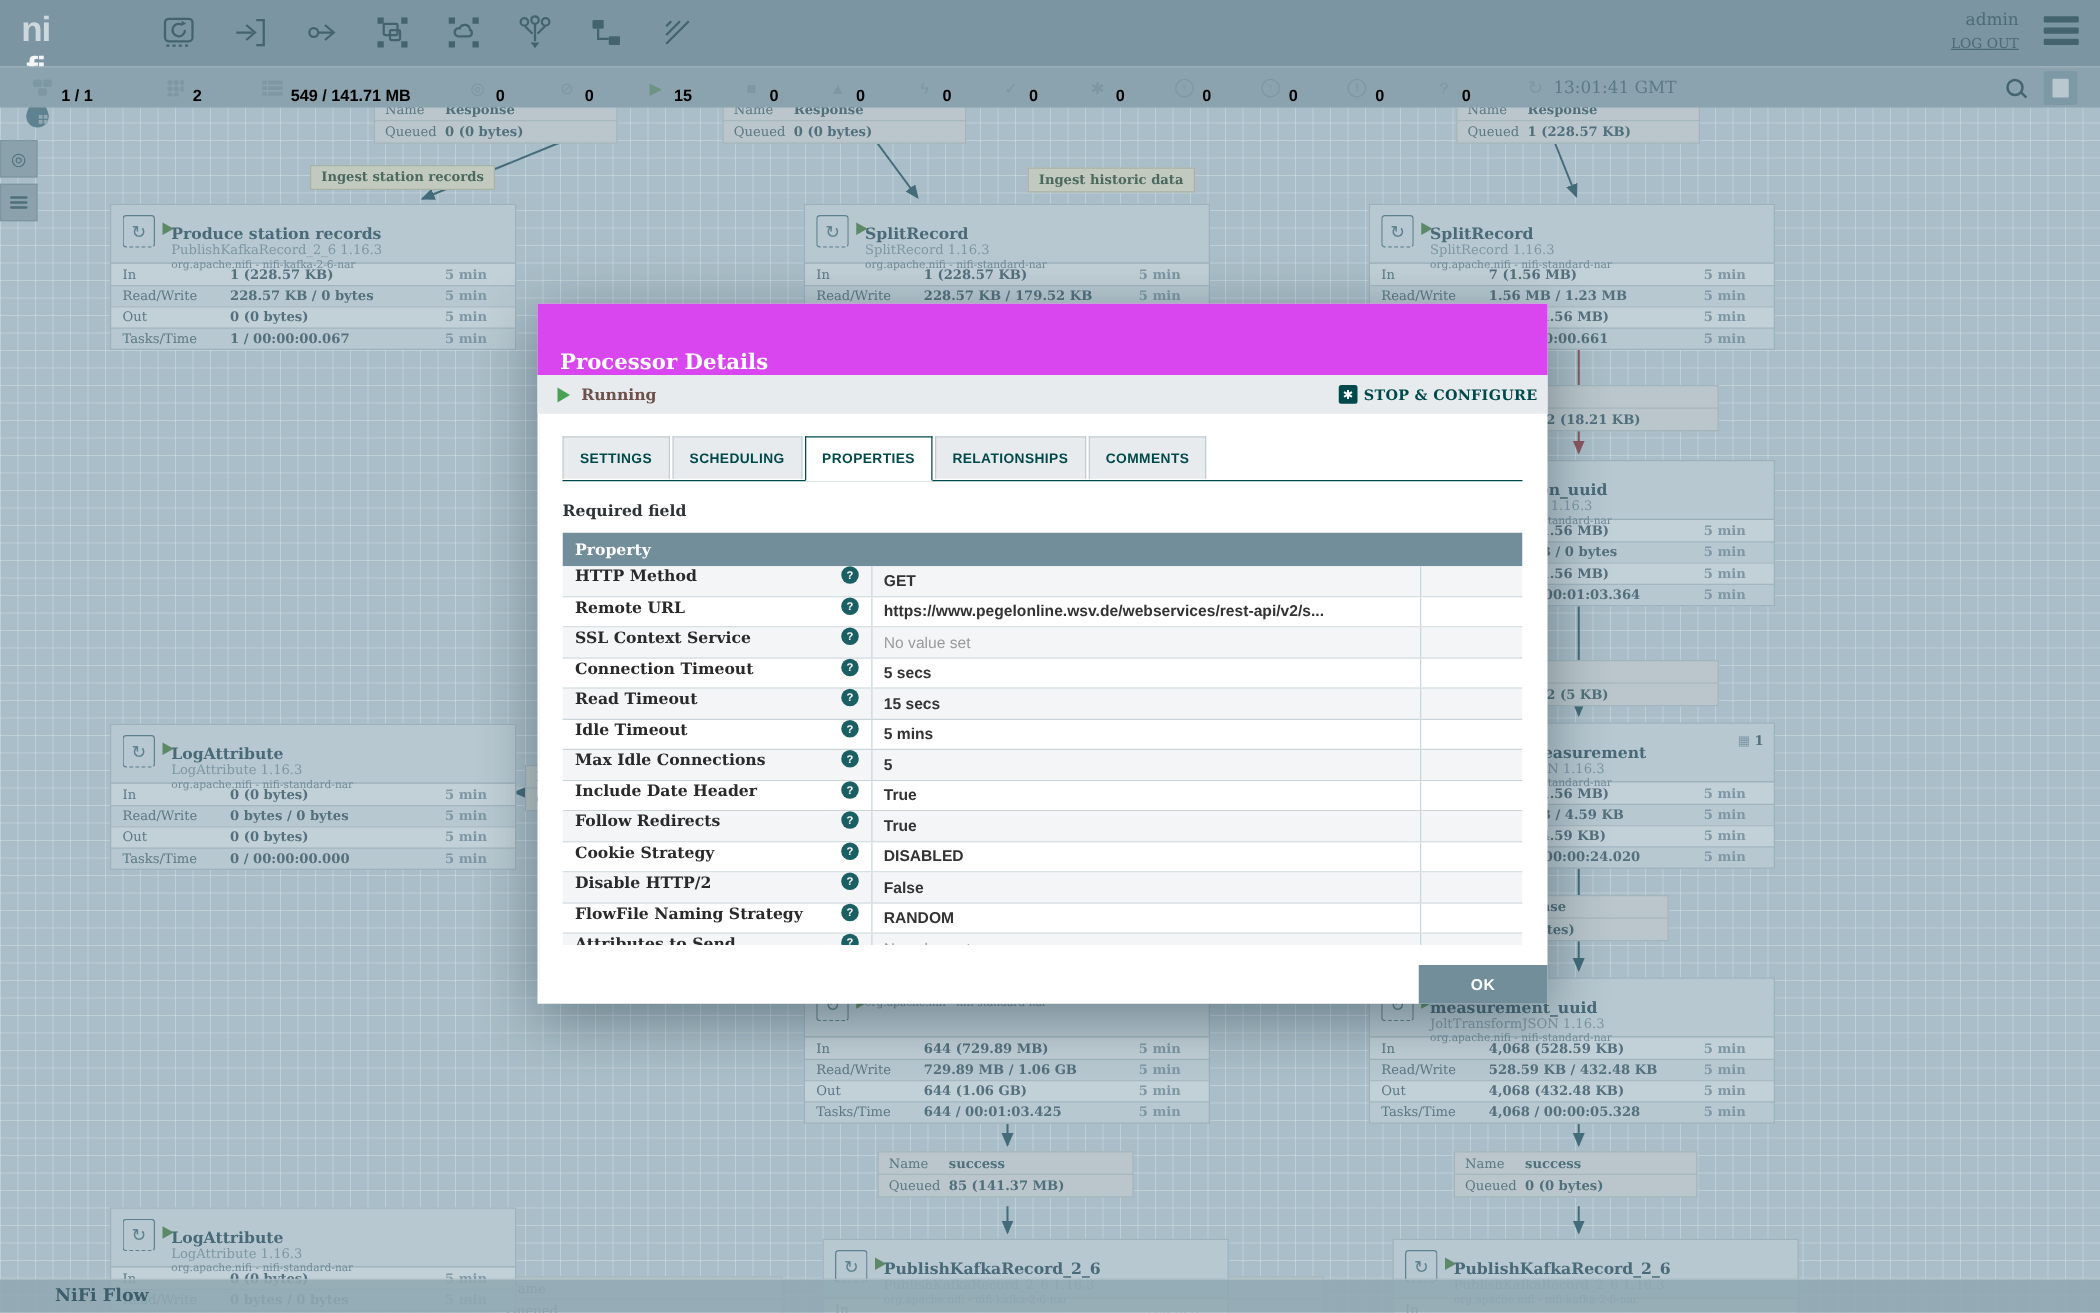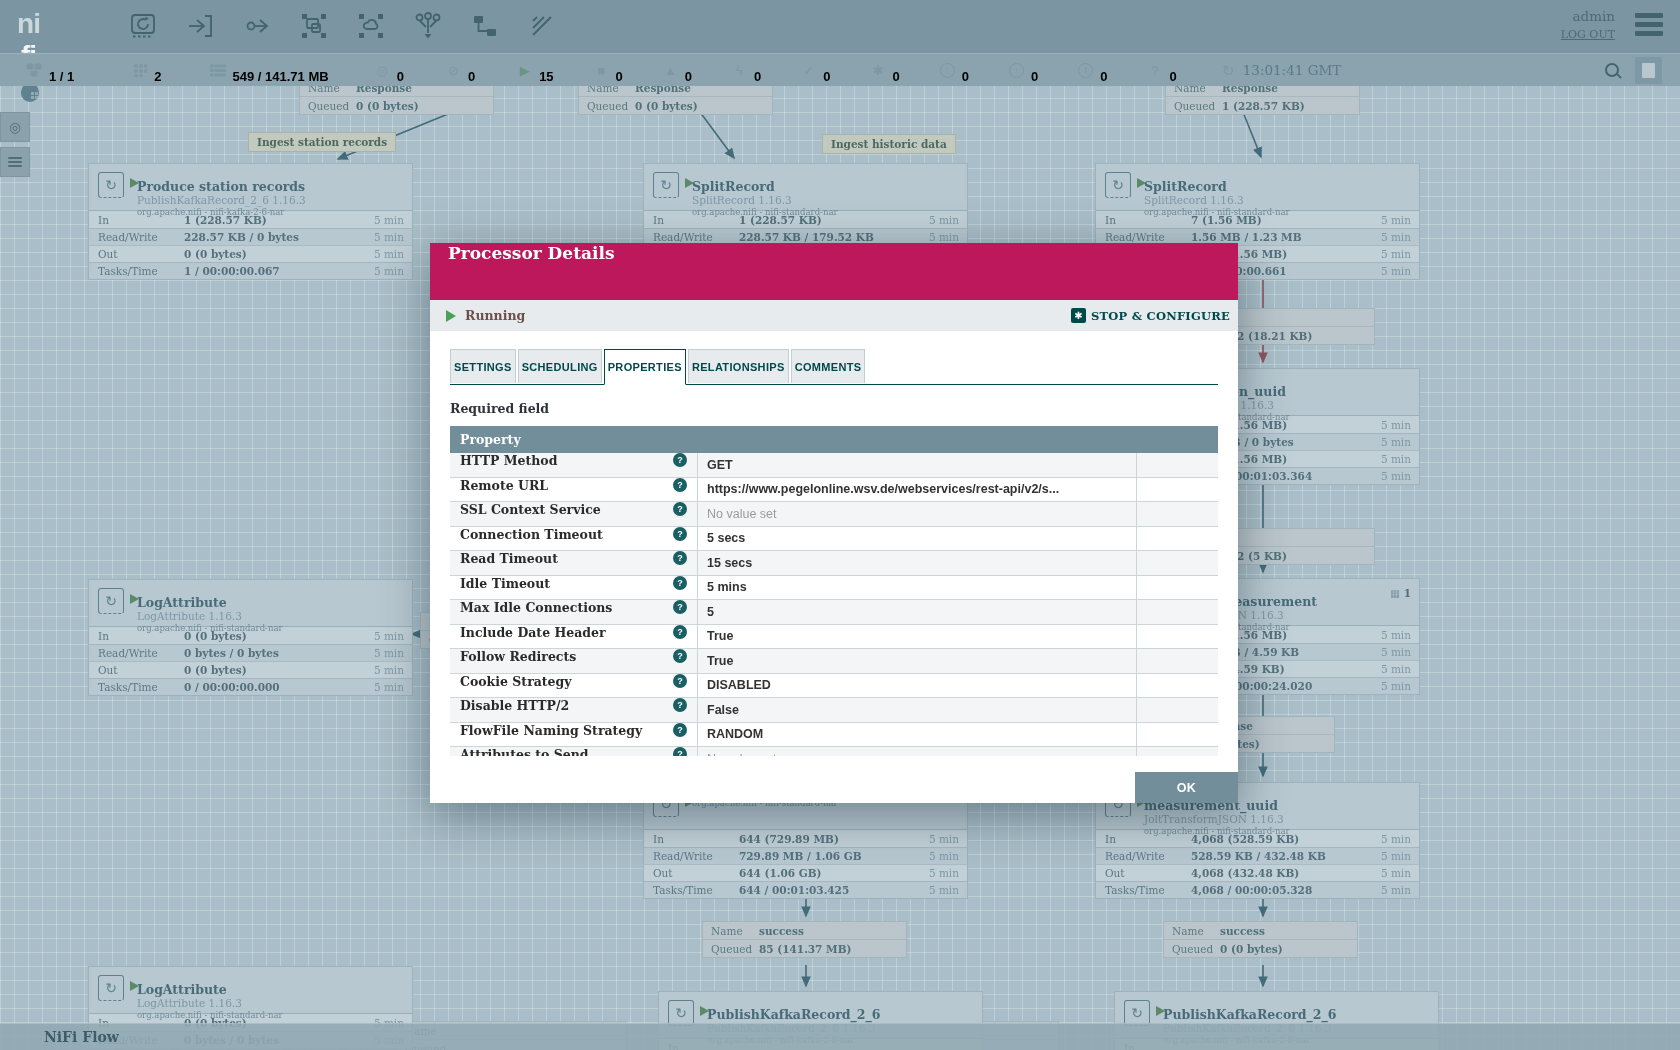--- a/index.html
+++ b/index.html
@@ -56,51 +56,51 @@
   .proc-sub{font-family:"DejaVu Serif",serif;font-size:10.5px;color:#7d98a4;line-height:13px;white-space:nowrap;}
   .proc-org{font-family:"DejaVu Serif",serif;font-size:8.5px;color:#6e8b97;line-height:11px;white-space:nowrap;}
   .proc-badge{position:absolute;right:8px;top:8px;font-family:"DejaVu Serif",serif;font-weight:bold;font-size:10.5px;color:#547078;}
   .proc-badge:before{content:"▦ ";color:#7d98a4;}
   .proc-stats{border-top:1px solid rgba(125,150,162,.5);}
   .stat{display:flex;align-items:center;height:17px;font-family:"DejaVu Serif",serif;font-size:10.5px;border-top:1px solid rgba(125,150,162,.35);box-sizing:border-box;}
   .stat:first-child{border-top:none;}
   .stat:nth-child(odd){background:rgba(255,255,255,.16);}
   .stat .sl{width:86px;padding-left:9px;color:#5b7984;}
   .stat .sv{flex:1;font-weight:bold;color:#53707c;white-space:nowrap;}
-  .stat .st{width:48px;text-align:right;padding-right:8px;color:#7d98a4;}
+  .stat .st{width:48px;padding-right:8px;color:#7d98a4;font-weight:bold;}
 
   .conn{position:absolute;width:195px;background:#bac6cb;border:1px solid #a3b5bc;box-sizing:border-box;z-index:4;font-family:"DejaVu Serif",serif;font-size:10.5px;}
   .conn .crow{display:flex;height:17px;align-items:center;border-top:1px solid rgba(140,160,170,.4);}
   .conn .crow:first-child{border-top:none;}
   .conn .ck{width:48px;padding-left:8px;color:#5b7984;white-space:nowrap;}
   .conn .cv{flex:1;font-weight:bold;color:#50707c;white-space:nowrap;}
 
   .anno{position:absolute;background:#c2cabf;border:1px solid #a9b3a5;padding:3px 8px;z-index:4;
     font-family:"DejaVu Serif",serif;font-weight:bold;font-size:10.5px;color:#4c695f;white-space:nowrap;}
 
   .arrows{position:absolute;left:0;top:0;z-index:3;pointer-events:none;}
 
   .breadcrumb{position:absolute;left:0;bottom:0;width:1680px;height:27px;background:rgba(145,168,179,.88);z-index:20;
     display:flex;align-items:center;border-top:1px solid rgba(255,255,255,.2);box-sizing:border-box;}
   .breadcrumb span{margin-left:44px;font-family:"DejaVu Serif",serif;font-weight:bold;font-size:14px;color:#3c5d6a;}
 
   
   .modal{position:absolute;left:430px;top:243px;width:808px;height:560px;background:#fff;z-index:50;
     box-shadow:0 12px 45px rgba(25,45,55,.45);}
-  .m-header{height:57px;background:#be185d;display:flex;align-items:flex-start;}
+  .m-header{height:57px;background:#d946ef;display:flex;align-items:flex-end;}
   .m-title{margin-left:18px;font-family:"DejaVu Serif",serif;font-weight:bold;font-size:17px;color:#fff;}
   .m-strip{height:31px;background:#e7ebed;display:flex;align-items:center;position:relative;}
   .m-play{width:0;height:0;border-left:10px solid #4aa156;border-top:6px solid transparent;border-bottom:6px solid transparent;margin-left:16px;}
   .m-state{margin-left:9px;font-family:"DejaVu Serif",serif;font-weight:bold;font-size:12.5px;color:#6d4f4b;}
   .m-action{position:absolute;right:8px;display:flex;align-items:center;gap:5px;cursor:pointer;}
   .m-gear{width:15px;height:15px;background:#00494b;color:#fff;font-size:10px;display:flex;align-items:center;justify-content:center;border-radius:2px;}
   .m-action span.t{font-family:"DejaVu Serif",serif;font-weight:bold;font-size:11.5px;color:#00494b;letter-spacing:.02em;}
   .m-body{padding:18px 20px 0 20px;position:relative;height:472px;box-sizing:border-box;}
   .tabbar{display:flex;gap:2px;border-bottom:1px solid #00494b;}
-  .tab{background:#e7ebed;border:1px solid #c3ced3;border-bottom:none;padding:0 3px;height:33px;display:flex;align-items:center;
+  .tab{background:#e7ebed;border:1px solid #c3ced3;border-bottom:none;padding:0 13px;height:33px;display:flex;align-items:center;
     font-size:11px;font-weight:bold;color:#00494b;letter-spacing:.03em;cursor:pointer;}
   .tab.active{background:#fff;border:1px solid #00494b;border-bottom:1px solid #fff;margin-bottom:-1px;height:34px;}
   .req{margin-top:16px;font-family:"DejaVu Serif",serif;font-weight:bold;font-size:12.5px;color:#2d3336;}
   .table-clip{margin-top:10px;height:330px;overflow:hidden;}
   .ptable{width:768px;}
   .thead{display:flex;background:#728e9b;height:27px;align-items:center;}
   .thead .c1{width:247px;padding-left:10px;box-sizing:border-box;font-family:"DejaVu Serif",serif;font-weight:bold;font-size:12.5px;color:#fff;}
   .thead .c2{flex:1;padding-left:9px;font-family:"DejaVu Serif",serif;font-weight:bold;font-size:12.5px;color:#fff;}
   .prow{display:flex;height:24.5px;align-items:stretch;border-bottom:1px solid #ccd6da;box-sizing:border-box;background:#fff;}
   .prow:nth-child(even){background:#f3f5f7;}

